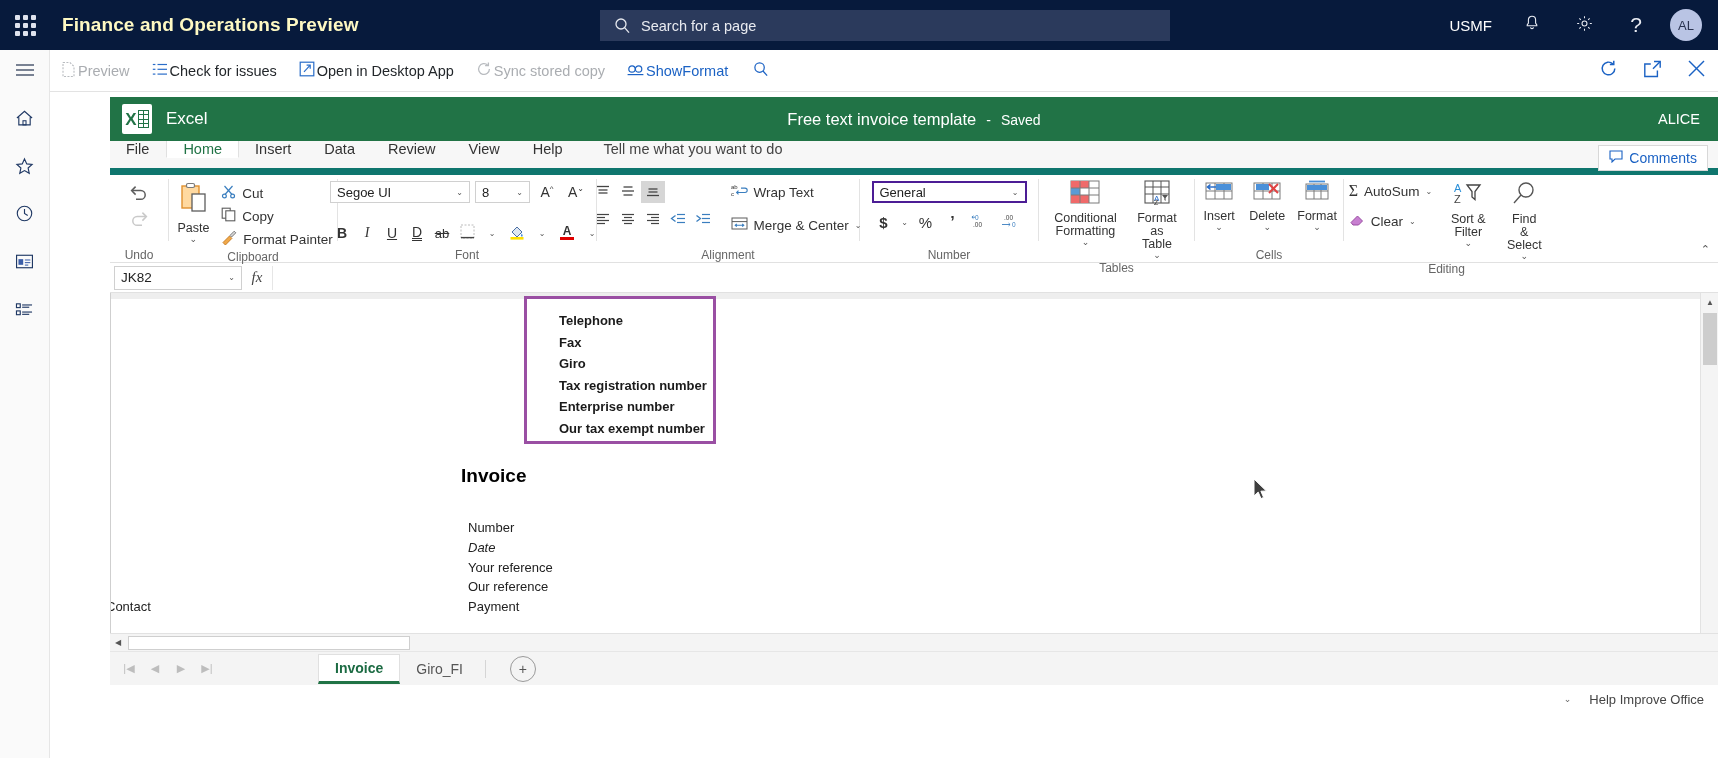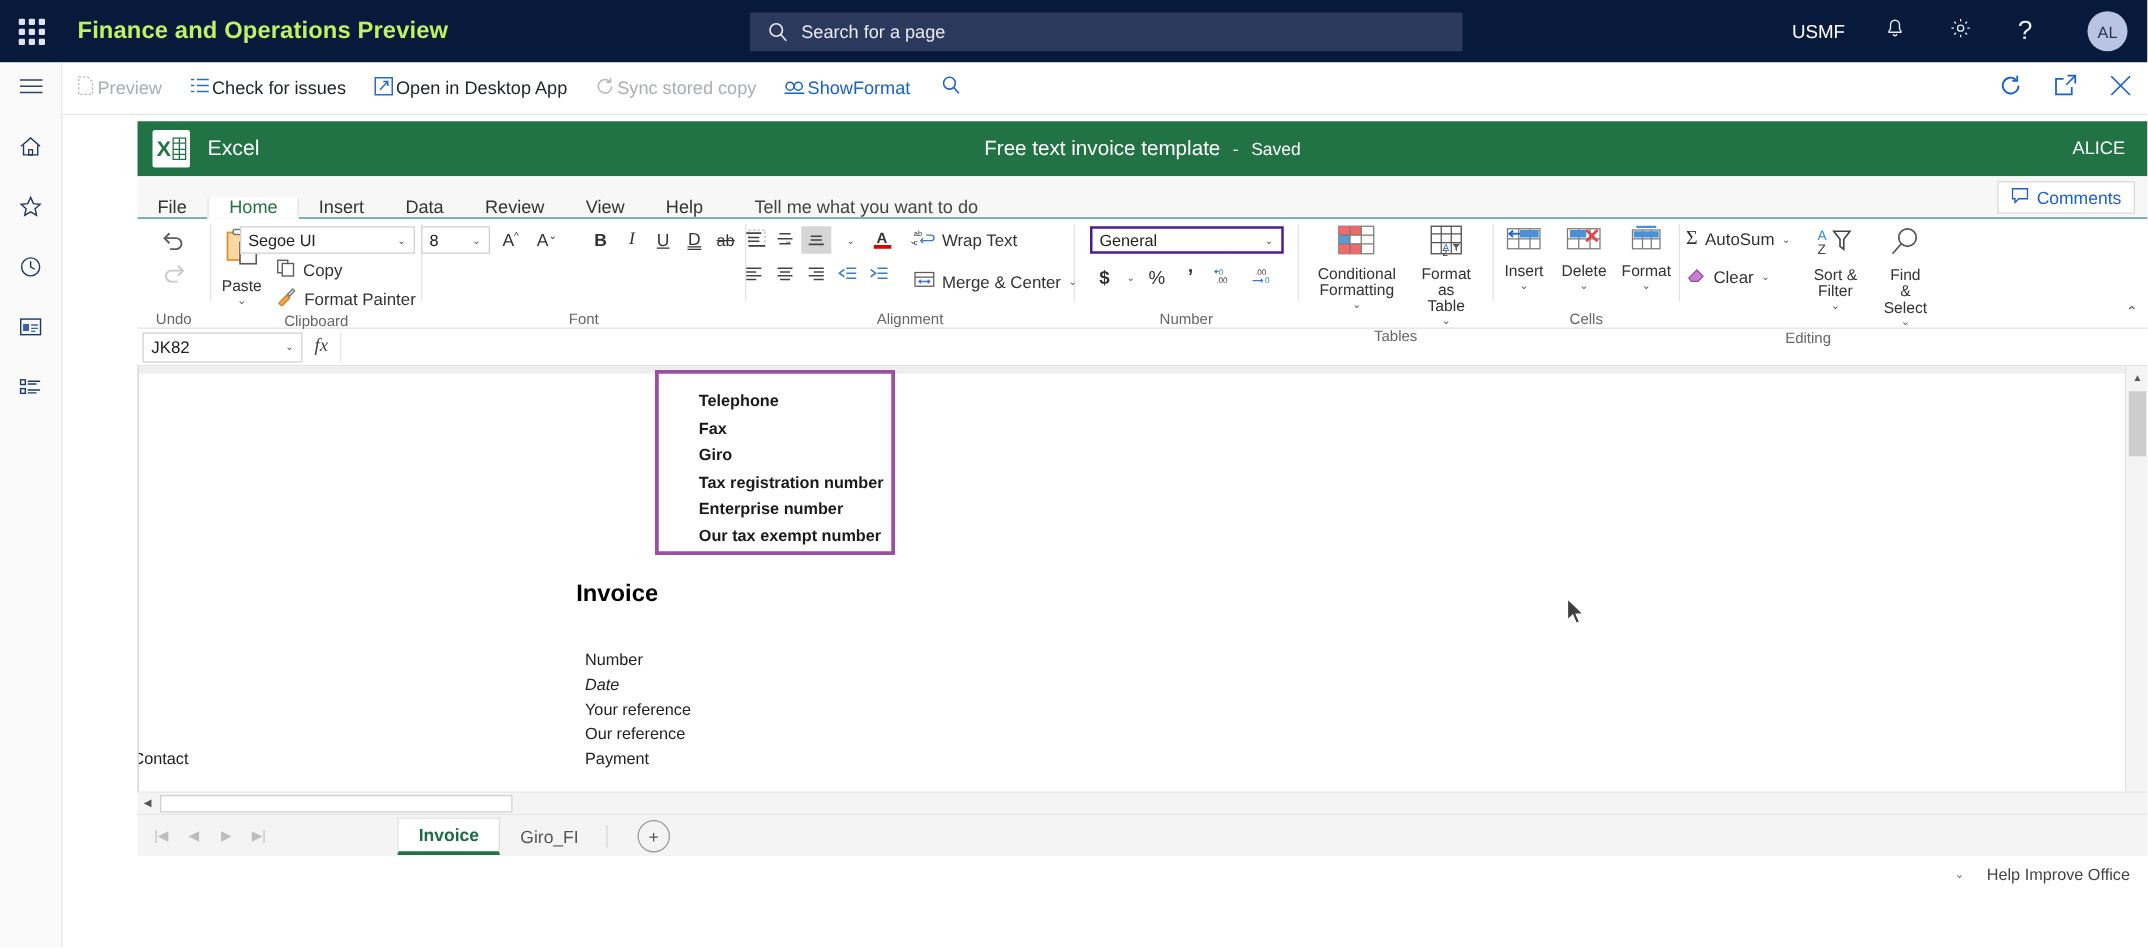--- a/index.html
+++ b/index.html
@@ -15,35 +15,35 @@
 
   
   .topnav {
     position:absolute; left:0; top:0; width:1718px; height:50px;
     background:#071a3c; display:flex; align-items:center;
   }
   .waffle { width:50px; height:50px; display:flex; align-items:center; justify-content:center; cursor:pointer; }
   .waffle .grid { display:grid; grid-template-columns:repeat(3,5px); grid-template-rows:repeat(3,5px); gap:3px; }
   .waffle .grid i { width:5px; height:5px; background:#dfe3ee; border-radius:1px; display:block; }
   .app-title {
-    color:#bef264; font-size:19px; font-weight:bold; letter-spacing:.1px;
+    color:#fef9c3; font-size:19px; font-weight:bold; letter-spacing:.1px;
     margin-left:12px; white-space:nowrap;
   }
   .searchbox {
     position:absolute; left:600px; top:10px; width:570px; height:31px;
     background:#2b3a5c; display:flex; align-items:center; padding:0 14px; cursor:text;
   }
   .searchbox .mag { margin-right:10px; display:flex; }
   .searchbox .ph { color:#e8eaf0; font-size:14.5px; }
   .topright { position:absolute; right:12px; top:0; height:50px; display:flex; align-items:center; gap:0px; }
   .topright .item { height:50px; min-width:52px; display:flex; align-items:center; justify-content:center; color:#e9ecf3; cursor:pointer; }
   .topright .company { font-size:15px; color:#ffffff; padding:0 14px; }
   .avatar {
     width:32px; height:32px; border-radius:50%; background:#b9c4e4; color:#2a3350;
-    font-size:13px; display:flex; align-items:center; justify-content:center; margin-left:24px; margin-right:4px;
+    font-size:13px; display:flex; align-items:center; justify-content:center; margin-left:8px; margin-right:4px;
     cursor:pointer;
   }
 
   
   .rail {
     position:absolute; left:0; top:50px; width:50px; height:708px;
     background:#fafafa; display:flex; flex-direction:column; align-items:center;
     border-right:1px solid #e6e6e6;
   }
   .rail .ricon { width:50px; height:43px; display:flex; align-items:center; justify-content:center; cursor:pointer; color:#1f3864; }
@@ -79,22 +79,22 @@
   .xl-appname { color:#fff; font-size:17px; margin-left:14px; }
   .xl-doctitle {
     position:absolute; left:0; right:0; text-align:center; color:#fff; font-size:16.5px;
     pointer-events:none;
   }
   .xl-doctitle .dash { margin:0 10px; font-size:14px; }
   .xl-doctitle .saved { font-size:14px; }
   .xl-user { position:absolute; right:18px; color:#ffffff; font-size:14.5px; }
 
   .xl-tabs {
-    height:34px; background:#f7f7f7; display:flex; align-items:flex-end;
-    border-bottom:1px solid #0f766e; position:relative;
+    height:34px; background:#f7f7f7; display:flex; align-items:flex-start;
+    border-bottom:7px solid #0f766e; position:relative;
   }
   .xl-tab {
     padding:0 16px; display:flex; align-items:center; font-size:14.5px; color:#333;
     cursor:pointer; border-right:1px solid transparent;
   }
   .xl-tab.active { background:#ffffff; color:#217346; font-weight:normal; border-left:1px solid #e1e1e1; border-right:1px solid #e1e1e1; margin-bottom:-1px; border-bottom:1px solid #fff; }
   .xl-tellme { padding-left:24px; display:flex; align-items:center; font-size:14.5px; color:#444; cursor:text; }
   .xl-comments {
     position:absolute; right:10px; top:4px; height:26px; display:flex; align-items:center; gap:6px;
     font-size:14px; color:#1b62c4; border:1px solid #d8d8d8; background:#fff; padding:0 10px; cursor:pointer;
@@ -510,21 +510,21 @@
               </span>
               <span>Format Painter</span>
             </div>
           </div>
         </div>
         <div class="glabel">Clipboard</div>
       </div>
       <div class="rsep"></div>
 
       <div class="rgroup" style="width:258px;">
-        <div class="body" style="flex-direction:row; align-items:flex-start; gap:19px; padding-top:6px;">
+        <div class="body" style="flex-direction:column; align-items:flex-start; gap:19px; padding-top:6px;">
           <div style="display:flex; align-items:center; gap:5px;">
             <div class="fontname">
               <span>Segoe UI</span>
               <span class="caret">⌄</span>
             </div>
             <div class="fontsize">
               <span>8</span>
               <span class="caret">⌄</span>
             </div>
             <div class="iconbtn">

